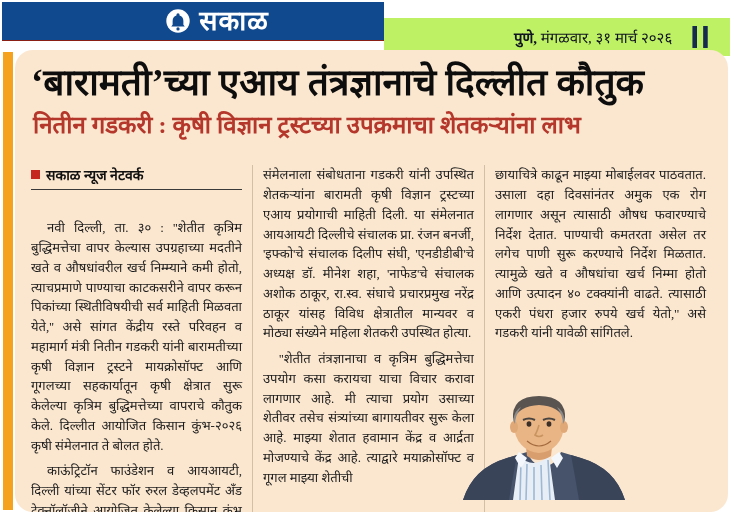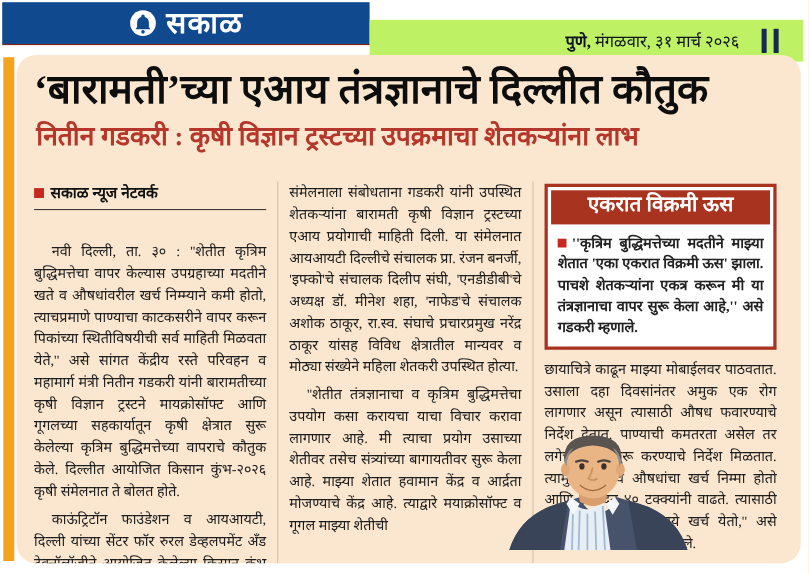--- a/index.html
+++ b/index.html
@@ -8,21 +8,21 @@
     font-family:"Liberation Serif","DejaVu Serif",serif;
     overflow:hidden;
   }
   
   .masthead{
     position:absolute;left:2px;top:2px;width:728px;height:38px;
     display:flex;border-bottom:1px solid #8a1f15;
   }
   .masthead-left{
     width:334px;height:100%;background:#10498e;
-    display:flex;align-items:center;justify-content:center;gap:8px;
+    display:flex;align-items:center;justify-content:center;gap:8px;padding-left:48px;
   }
   .logo-bell{width:26px;height:26px;flex:0 0 auto;}
   .logo-text{
     color:#ffffff;font-weight:bold;font-size:27px;line-height:1;
     font-family:"Liberation Serif","DejaVu Serif",serif;letter-spacing:1px;
   }
   .masthead-right{
     flex:1;height:100%;background:#bef264;
     display:flex;align-items:center;justify-content:flex-end;
     padding-right:12px;gap:18px;margin-top:16px;
@@ -127,24 +127,20 @@
       <p class="body-text indent">नवी दिल्ली, ता. ३० : ''शेतीत कृत्रिम बुद्धिमत्तेचा वापर केल्यास उपग्रहाच्या मदतीने खते व औषधांवरील खर्च निम्म्याने कमी होतो, त्याचप्रमाणे पाण्याचा काटकसरीने वापर करून पिकांच्या स्थितीविषयीची सर्व माहिती मिळवता येते,'' असे सांगत केंद्रीय रस्ते परिवहन व महामार्ग मंत्री नितीन गडकरी यांनी बारामतीच्या कृषी विज्ञान ट्रस्टने मायक्रोसॉफ्ट आणि गूगलच्या सहकार्यातून कृषी क्षेत्रात सुरू केलेल्या कृत्रिम बुद्धिमत्तेच्या वापराचे कौतुक केले. दिल्लीत आयोजित किसान कुंभ-२०२६ कृषी संमेलनात ते बोलत होते.</p>
       <p class="body-text indent">काऊंट्रिटॉन फाउंडेशन व आयआयटी, दिल्ली यांच्या सेंटर फॉर रुरल डेव्हलपमेंट अँड टेक्नॉलॉजीने आयोजित केलेल्या किसान कुंभ 2021 या कृषी</p>
     </div>
 
     <div class="col">
       <p class="body-text">संमेलनाला संबोधताना गडकरी यांनी उपस्थित शेतकऱ्यांना बारामती कृषी विज्ञान ट्रस्टच्या एआय प्रयोगाची माहिती दिली. या संमेलनात आयआयटी दिल्लीचे संचालक प्रा. रंजन बनर्जी, 'इफ्को'चे संचालक दिलीप संघी, 'एनडीडीबी'चे अध्यक्ष डॉ. मीनेश शहा, 'नाफेड'चे संचालक अशोक ठाकूर, रा.स्व. संघाचे प्रचारप्रमुख नरेंद्र ठाकूर यांसह विविध क्षेत्रातील मान्यवर व मोठ्या संख्येने महिला शेतकरी उपस्थित होत्या.</p>
       <p class="body-text indent">''शेतीत तंत्रज्ञानाचा व कृत्रिम बुद्धिमत्तेचा उपयोग कसा करायचा याचा विचार करावा लागणार आहे. मी त्याचा प्रयोग उसाच्या शेतीवर तसेच संत्र्यांच्या बागायतीवर सुरू केला आहे. माझ्या शेतात हवामान केंद्र व आर्द्रता मोजण्याचे केंद्र आहे. त्याद्वारे मयाक्रोसॉफ्ट व गूगल माझ्या शेतीची</p>
     </div>
 
     <div class="col">
-      <div class="sidebox">
-        <div class="sidebox-title">एकरात विक्रमी ऊस</div>
-        <div class="sidebox-body"><span class="sidebox-square"></span><span>''कृत्रिम बुद्धिमत्तेच्या मदतीने माझ्या शेतात 'एका एकरात विक्रमी ऊस' झाला. पाचशे शेतकऱ्यांना एकत्र करून मी या तंत्रज्ञानाचा वापर सुरू केला आहे,'' असे गडकरी म्हणाले.</span></div>
-      </div>
       <p class="body-text">छायाचित्रे काढून माझ्या मोबाईलवर पाठवतात. उसाला दहा दिवसांनंतर अमुक एक रोग लागणार असून त्यासाठी औषध फवारण्याचे निर्देश देतात. पाण्याची कमतरता असेल तर लगेच पाणी सुरू करण्याचे निर्देश मिळतात. त्यामुळे खते व औषधांचा खर्च निम्मा होतो आणि उत्पादन ४० टक्क्यांनी वाढते. त्यासाठी एकरी पंधरा हजार रुपये खर्च येतो,'' असे गडकरी यांनी यावेळी सांगितले.</p>
     </div>
   </div>
 </div>
 
 <svg class="photo" viewBox="0 0 178 106">
 
   <path d="M8 106 Q18 74 52 64 L72 58 Q78 72 89 72 Q100 72 106 58 L126 64 Q160 74 170 106 Z" fill="#46536b"></path>
   <path d="M8 106 Q18 74 52 64 L62 61 Q58 82 54 106 Z" fill="#3a4459"></path>
   <path d="M170 106 Q160 74 126 64 L116 61 Q120 82 124 106 Z" fill="#3a4459"></path>

